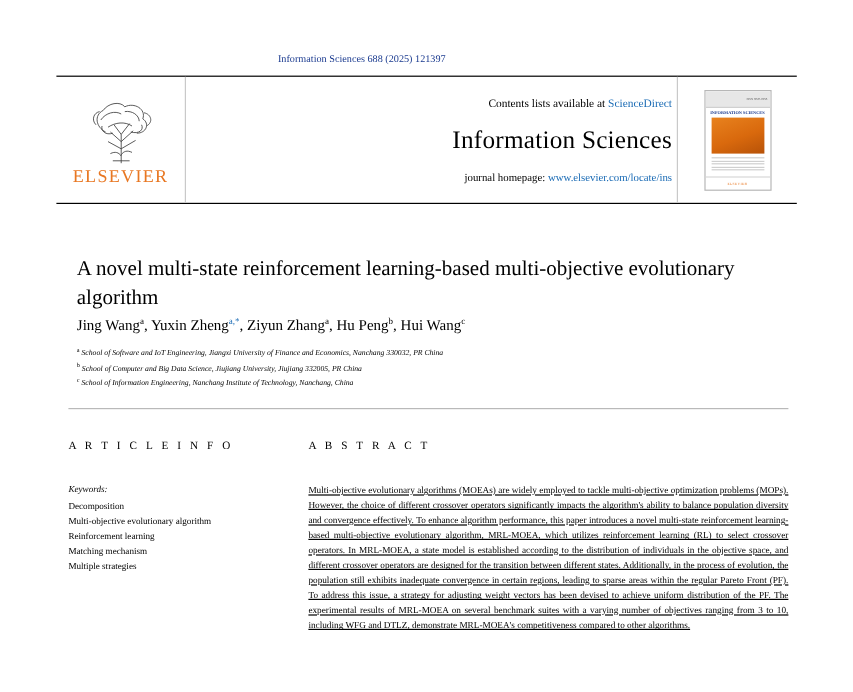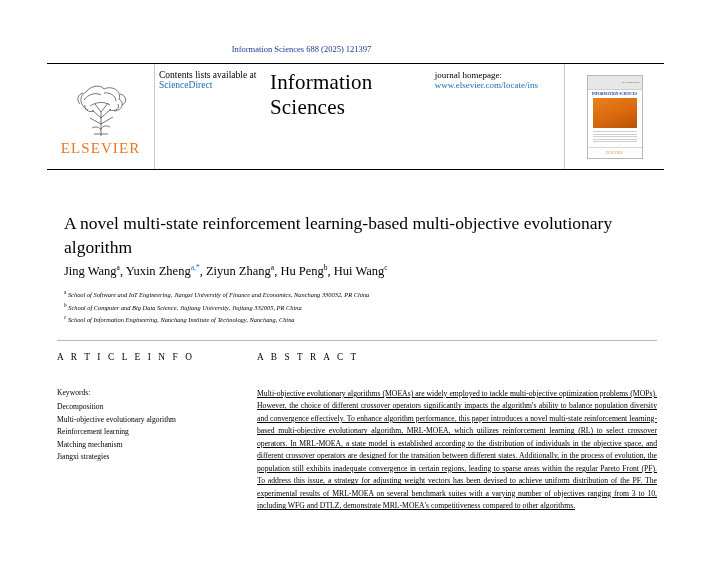--- a/index.html
+++ b/index.html
@@ -65,22 +65,22 @@
     font-family: "Liberation Serif", serif;
     font-size: 15px;
     letter-spacing: 1.1px;
     color: #e87722;
     margin-top: 2px;
     font-weight: normal;
   }
   .masthead-center {
     flex: 1;
     display: flex;
-    flex-direction: row;
-    align-items: flex-start;
+    flex-direction: column;
+    align-items: flex-end;
     justify-content: center;
     padding: 6px 4px 4px 4px;
     box-sizing: border-box;
   }
   .contents-line {
     font-size: 9.5px;
     color: #000;
     margin-bottom: 12px;
   }
   .contents-line a {
@@ -212,21 +212,21 @@
     position: absolute;
     top: 340px;
     left: 57px;
     width: 600px;
     border-top: 0.7px solid #b9b9b9;
   }
 
   
   .body {
     position: absolute;
-    top: 352px;
+    top: 367px;
     left: 57px;
     width: 600px;
     display: flex;
     flex-direction: row;
   }
   .col-left {
     width: 200px;
     padding-right: 14px;
     box-sizing: border-box;
   }
@@ -236,20 +236,21 @@
   }
   .section-head {
     font-size: 9.3px;
     letter-spacing: 2.6px;
     font-family: "Liberation Serif", serif;
     color: #000;
     margin-bottom: 26px;
   }
   .kw-label {
     font-size: 7.6px;
+    font-style: italic;
     margin-bottom: 4px;
   }
   .kw-list {
     font-size: 7.6px;
     line-height: 1.65;
   }
   .abstract-text {
     font-size: 7.7px;
     line-height: 1.62;
     text-align: justify;
@@ -335,21 +336,21 @@
 
   <div class="body">
     <div class="col-left">
       <div class="section-head">A R T I C L E    I N F O</div>
       <div class="kw-label">Keywords:</div>
       <div class="kw-list">
         <div>Decomposition</div>
         <div>Multi-objective evolutionary algorithm</div>
         <div>Reinforcement learning</div>
         <div>Matching mechanism</div>
-        <div>Jiangxi strategies</div>
+        <div>Multiple strategies</div>
       </div>
     </div>
 
     <div class="col-right">
       <div class="section-head">A B S T R A C T</div>
       <div class="abstract-text">Multi-objective evolutionary algorithms (MOEAs) are widely employed to tackle multi-objective optimization problems (MOPs). However, the choice of different crossover operators significantly impacts the algorithm's ability to balance population diversity and convergence effectively. To enhance algorithm performance, this paper introduces a novel multi-state reinforcement learning-based multi-objective evolutionary algorithm, MRL-MOEA, which utilizes reinforcement learning (RL) to select crossover operators. In MRL-MOEA, a state model is established according to the distribution of individuals in the objective space, and different crossover operators are designed for the transition between different states. Additionally, in the process of evolution, the population still exhibits inadequate convergence in certain regions, leading to sparse areas within the regular Pareto Front (PF). To address this issue, a strategy for adjusting weight vectors has been devised to achieve uniform distribution of the PF. The experimental results of MRL-MOEA on several benchmark suites with a varying number of objectives ranging from 3 to 10, including WFG and DTLZ, demonstrate MRL-MOEA's competitiveness compared to other algorithms.</div>
     </div>
   </div>
 
 </div>

